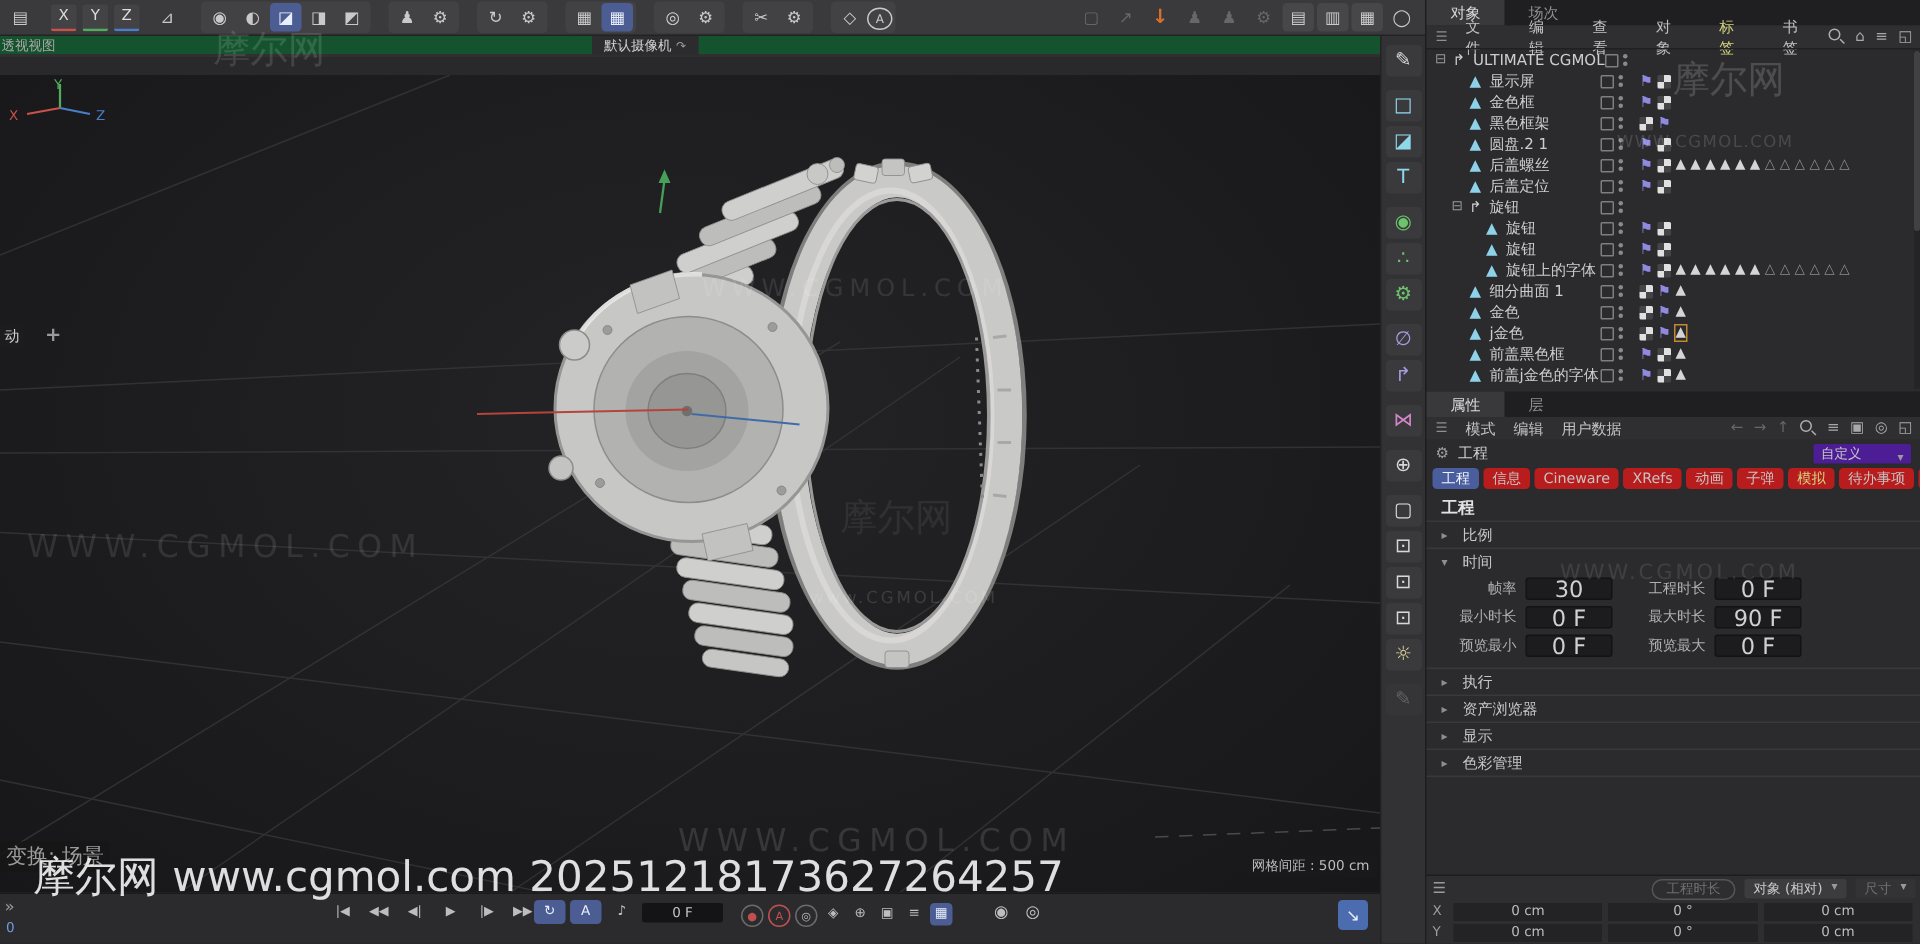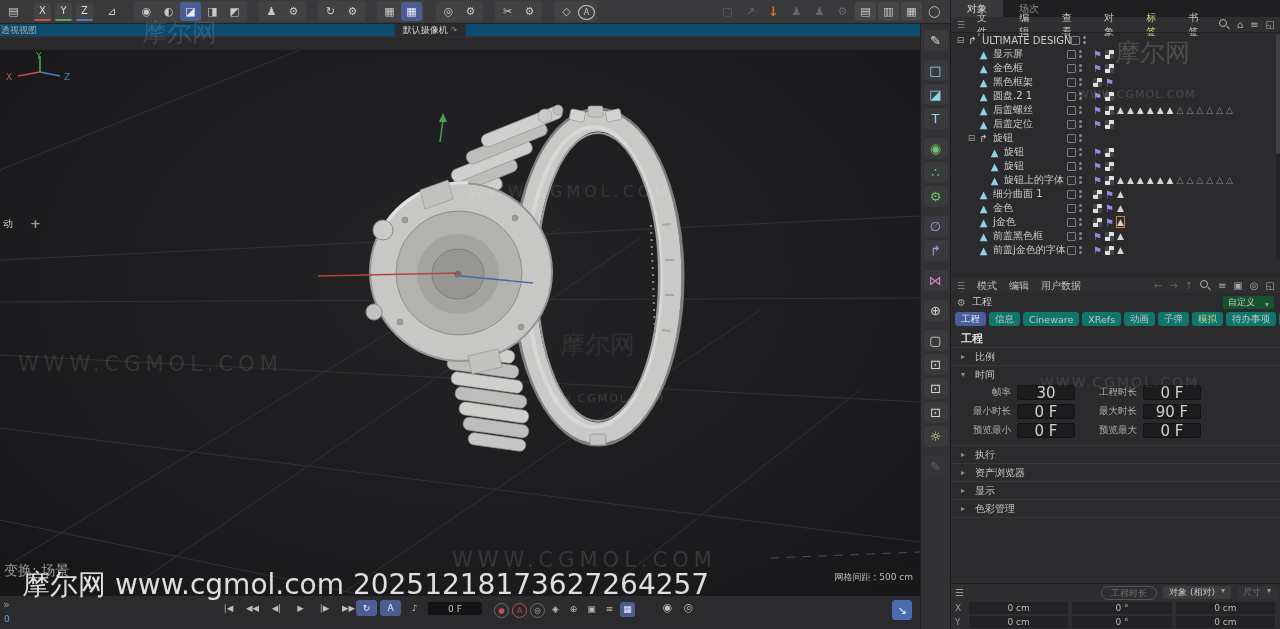--- a/index.html
+++ b/index.html
@@ -25,21 +25,21 @@
     background:#434346;border-radius:2px}
   .tb-groups{display:flex}
   .tgroup{display:flex;gap:1px;margin-left:12px;background:#424245;border-radius:3px;padding:1px 2px}
   .tb-right{margin-left:auto;display:flex;gap:2px;margin-right:2px}
   
   .vp-menubar{position:absolute;left:0;top:24px;width:920px;height:14px;background:#303032;
     display:flex;align-items:center;gap:14px;padding:0 6px;box-sizing:border-box;font-size:10px;color:#c2c2c2}
   .vp-menubar .grip{color:#8f8f8f;font-size:9px}
   .vp-nav{position:absolute;right:3px;top:0;display:flex;gap:8px;align-items:center;height:14px}
   .vp-nav span{color:#b5b5b5;font-size:10px}
-  .vp-titlebar{position:absolute;left:0;top:24px;width:930px;height:12px;background:#0c4a6e;font-size:9px;color:#a8a8a8}
+  .vp-titlebar{position:absolute;left:0;top:24px;width:930px;height:12px;background:#14532d;font-size:9px;color:#a8a8a8}
   .vp-viewlabel{position:absolute;left:1px;top:0}
   .vp-camchip{position:absolute;left:430px;top:0;transform:translateX(-50%);background:#2c2c2e;
     padding:0 8px;color:#d2d2d2}
   .vp-camchip .cicn{color:#9a9a9a;font-size:8px}
   
   .viewport{position:absolute;left:0;top:50px;width:920px;height:545px;overflow:hidden;
     background:radial-gradient(ellipse at 50% 42%,#242426 0%,#1d1d1f 55%,#171719 100%)}
   .viewport svg{position:absolute;left:0;top:0}
   .gizmo{position:absolute;right:6px;top:2px}
   .grid-label{position:absolute;right:2px;top:520px;background:rgba(26,26,28,.9);padding:1px 5px;
@@ -89,25 +89,25 @@
   .triH{color:#8d8d90;font-size:9px}
   .triSel{color:#d5d5d5;font-size:9px;outline:1px solid #c08a30}
   .tree-scroll{position:absolute;right:1px;top:34px;width:4px;height:225px;background:#242427}
   .tree-scroll .thumb{width:4px;height:120px;background:#414144;border-radius:2px}
   
   .attr-tabs{top:261px}
   .attr-menu{top:278px}
   .attr-objrow{position:absolute;left:0;top:294px;width:100%;height:16px;display:flex;align-items:center;
     gap:6px;padding:0 6px;box-sizing:border-box;font-size:10px;color:#d0d0d0}
   .attr-objrow .oicn{color:#9e9e9e;font-size:10px}
-  .preset{margin-left:auto;background:#14532d;border:1px solid #2a2a2c;border-radius:2px;height:13px;
-    display:flex;align-items:flex-end;gap:10px;padding:0 5px;font-size:9px;color:#c8c8c8}
+  .preset{margin-left:auto;background:#4c1d95;border:1px solid #2a2a2c;border-radius:2px;height:13px;
+    display:flex;align-items:flex-end;gap:24px;padding:0 5px;font-size:9px;color:#c8c8c8}
   .preset .caret{color:#9a9a9a;font-size:8px}
   .chips{position:absolute;left:4px;top:312px;width:322px;display:flex;gap:3px;flex-wrap:nowrap}
-  .chip{height:14px;padding:0 6px;border-radius:3px;background:#0f766e;color:#c4c4c4;font-size:9.5px;
+  .chip{height:14px;padding:0 6px;border-radius:3px;background:#b91c1c;color:#c4c4c4;font-size:9.5px;
     display:flex;align-items:center;flex:none}
   .chip.active{background:#4a5d9c;color:#eef2ff}
   .chip.yellow{color:#d2d280}
   .attr-title{position:absolute;left:10px;top:331px;font-size:11px;font-weight:bold;color:#e2e2e2}
   .attr-groups{position:absolute;left:0;top:347px;width:100%}
   .agroup{border-top:1px solid #39393b}
   .agroup:last-child{border-bottom:1px solid #39393b}
   .agrow{height:17px;display:flex;align-items:center;gap:6px;padding-left:10px;font-size:10px;color:#c6c6c6}
   .acaret{color:#8f8f8f;font-size:8px;width:8px}
   .afields{padding:2px 0 7px 14px;display:grid;grid-template-columns:46px 58px 56px 58px;
@@ -374,21 +374,21 @@
         <span class="icon-mag"></span>
         <span>⌂</span>
         <span>≡</span>
         <span>◱</span>
       </span>
   </div>
   <div class="tree" id="tree">
       <div class="trow" style="padding-left: 4px;">
         <span class="texp">⊟</span>
         <span class="ticon" style="color: rgb(205, 205, 205);">↱</span>
-        <span class="tlabel">ULTIMATE DESIGN</span>
+        <span class="tlabel">ULTIMATE CGMOL</span>
         <span class="tspacer"></span>
         <span class="tdots">
           <span class="tsq"></span>
           <span class="tdotcol">
             <span class="tdot"></span>
             <span class="tdot"></span>
           </span>
         </span>
         <span class="ttags"></span>
       </div>
@@ -671,20 +671,24 @@
           <span class="tflag">⚑</span>
           <span class="tchk"></span>
           <span class="tri">▲</span>
         </span>
       </div>
     </div>
   <div class="tree-scroll">
       <div class="thumb"></div>
     </div>
 
+  <div class="ptabs attr-tabs" id="attr-tabs" style="top:261px">
+      <div class="ptab active">属性</div>
+      <div class="ptab">层</div>
+    </div>
   <div class="pmenu attr-menu" style="top:278px">
     <span class="grip">☰</span>
     <span id="attr-menu-items" style="display:flex;gap:12px">
         <span>模式</span>
         <span>编辑</span>
         <span>用户数据</span>
       </span>
     <span class="pmenu-icons" id="attr-corner">
         <span class="dim">←</span>
         <span class="dim">→</span>

